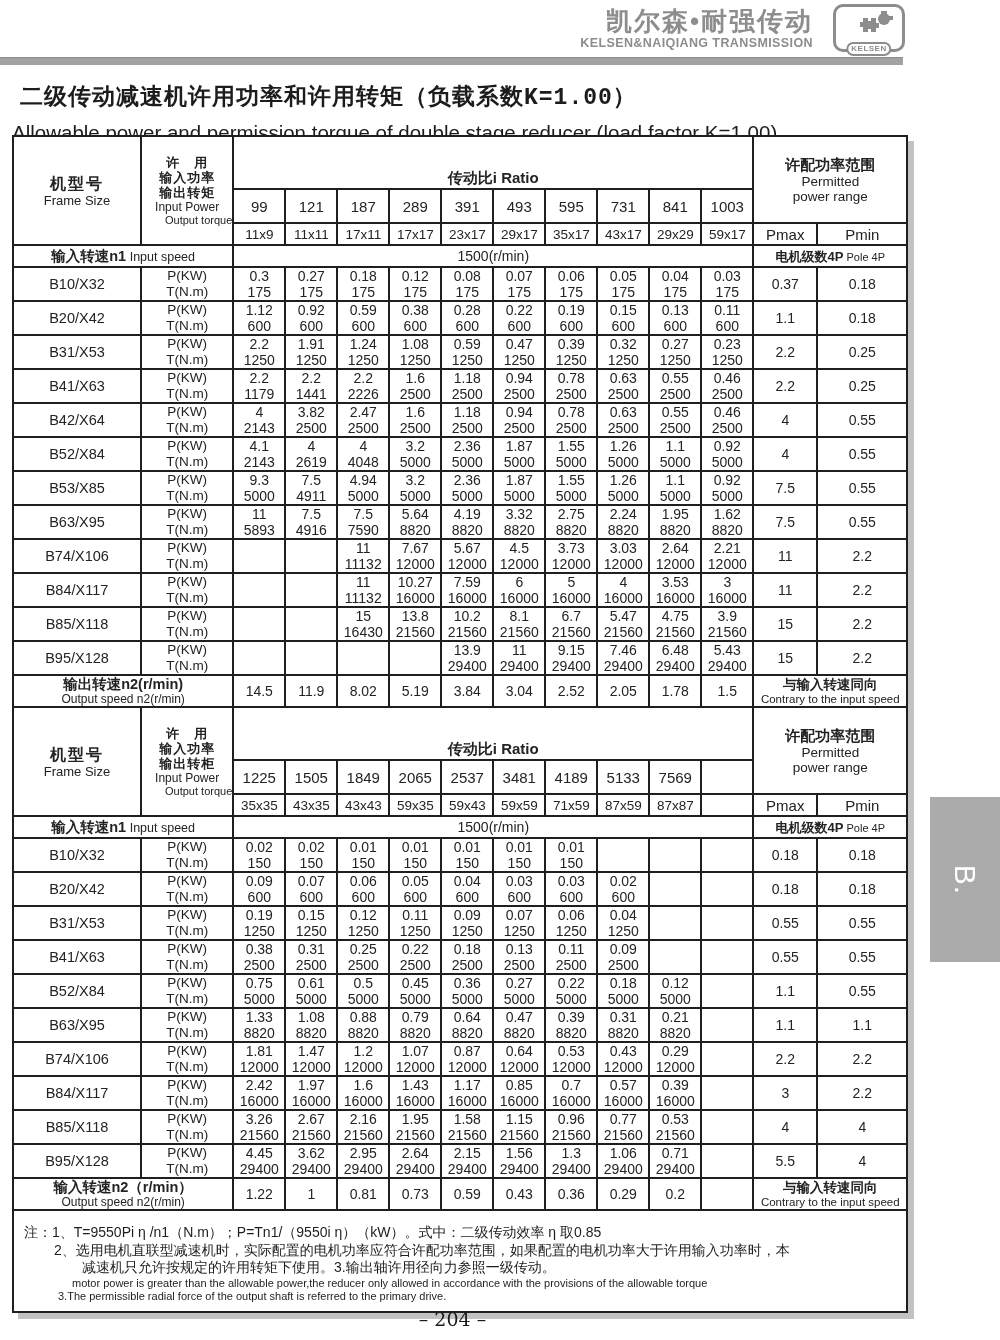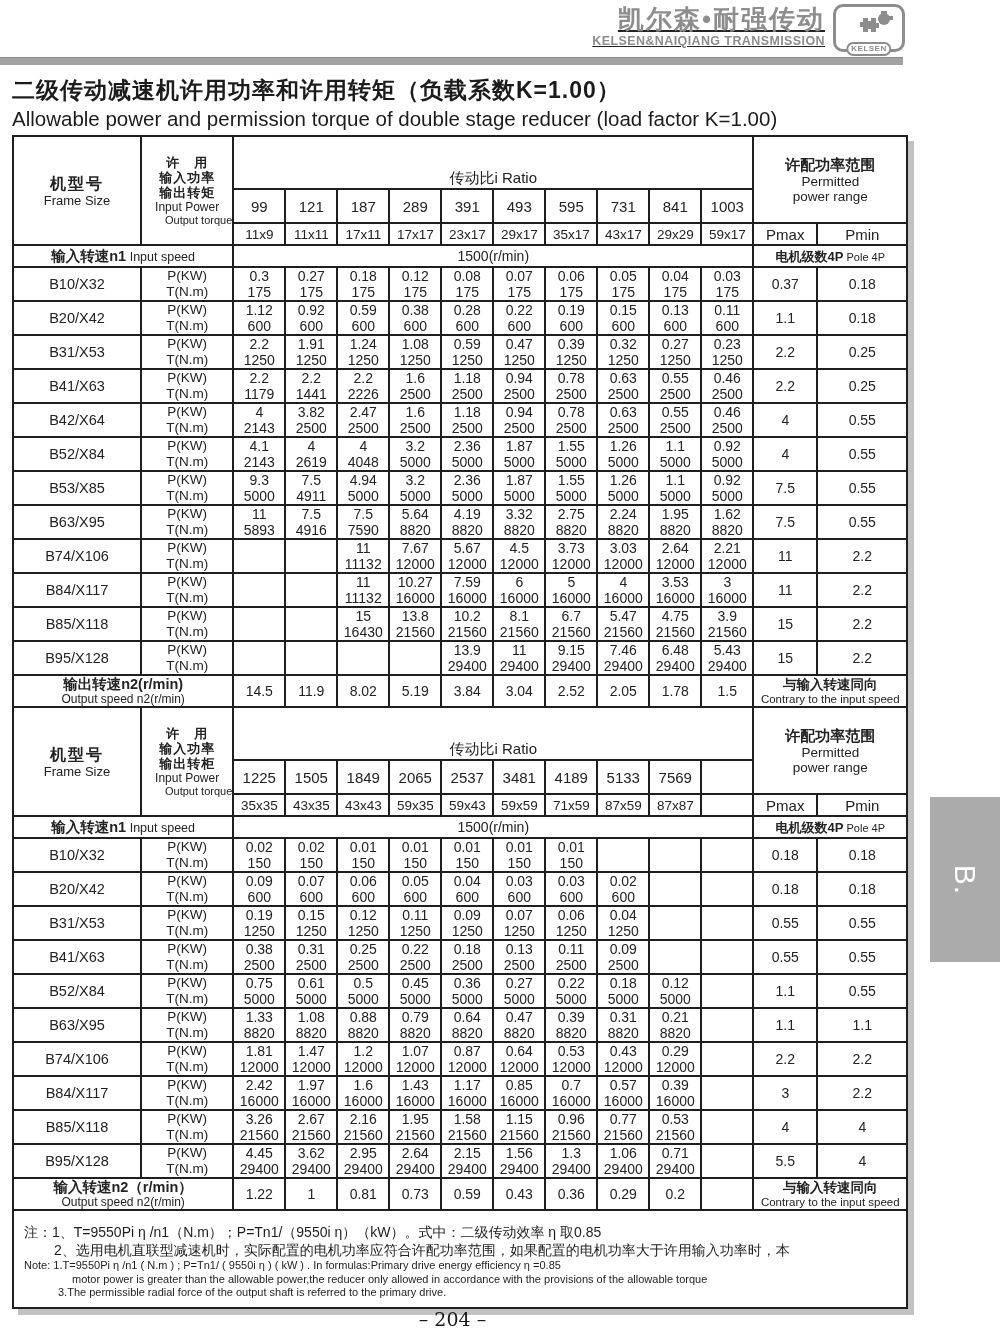--- a/index.html
+++ b/index.html
@@ -1,47 +1,47 @@
 <!DOCTYPE html>
 <html><head>
 <meta charset="utf-8">
 <style>
   html,body{margin:0;padding:0;background:#ffffff;}
   .page{position:relative;width:1000px;height:1340px;background:#fff;overflow:hidden;
         font-family:"Liberation Sans","DejaVu Sans",sans-serif;color:#232323;}
   
   .masthead{position:absolute;top:0;left:0;width:1000px;}
-  .brand{position:absolute;top:4px;right:95px;display:flex;align-items:flex-start;gap:8px;text-decoration:underline;}
+  .brand{position:absolute;top:4px;right:95px;display:flex;align-items:center;gap:20px;}
   .brand-text{text-align:right;}
   .brand-cn{font-size:26px;font-weight:bold;color:#8d8d8d;letter-spacing:2px;line-height:30px;}
   .brand-en{font-size:12.5px;font-weight:bold;color:#8d8d8d;letter-spacing:.4px;line-height:14px;}
   .badge{position:relative;width:56px;height:42px;border:3px solid #8d8d8d;border-radius:10px;background:#fff;padding-left:10px;}
   .badge svg{display:block;margin:3px auto 0;}
   .badge-label{position:absolute;left:50%;bottom:-7px;transform:translateX(-50%);
       background:#fff;border:2px solid #8d8d8d;border-radius:7px;color:#8d8d8d;
       font-size:8px;font-weight:bold;letter-spacing:.5px;padding:0 3px;line-height:10px;}
   .rule{position:absolute;top:57px;left:0;width:903px;height:7px;background:#a2a2a2;border-top:1px solid #8c8c8c;}
   
   .titles{position:absolute;top:76px;left:12px;}
-  .title-cn{margin:0;font-size:23px;font-weight:bold;letter-spacing:1px;color:#1c1c1c;line-height:28px;}
+  .title-cn{margin:8px;font-size:23px;font-weight:bold;letter-spacing:1px;color:#1c1c1c;line-height:28px;font-family:Liberation Mono, monospace;}
   .title-en{margin:2px 0 0;font-size:20.5px;font-weight:normal;color:#1c1c1c;line-height:25px;}
   
   .sheet{position:absolute;top:135px;left:12px;width:fit-content;box-shadow:6px 6px 0 #c2c2c2;background:#fff;}
   table.grid{border-collapse:collapse;table-layout:fixed;background:#fff;}
   table.grid + table.grid{margin-top:-2px;}
   .grid th,.grid td{border:2px solid #1f1f1f;padding:0;text-align:center;vertical-align:middle;
       font-weight:normal;overflow:hidden;white-space:nowrap;}
   tr.r-ratio{height:34px;} tr.r-nums{height:34px;} tr.r-pairs{height:22px;} tr.r-speed{height:22px;}
   tr.r-data{height:32px;} tr.r-foot{height:28px;border-radius:6px;}
   .fh-cn{font-size:16px;font-weight:bold;letter-spacing:2px;line-height:19px;}
   .fh-en{font-size:13px;line-height:15px;}
   .ph-cn{font-size:13px;font-weight:bold;line-height:15px;letter-spacing:1px;}
   .ph-en{font-size:12px;line-height:14px;}
   .ph-en2{font-size:11px;line-height:13px;padding-left:23px;}
-  .rh{font-size:15px;font-weight:normal;margin-top:32px;}
+  .rh{font-size:15px;font-weight:bold;margin-top:32px;}
   .rv{font-size:15px;} .pv{font-size:13.5px;} .pmh{font-size:15px;}
   .rg-cn{font-size:15px;font-weight:bold;line-height:18px;}
   .rg-en{font-size:13.5px;line-height:15px;}
   .sl-cn{font-size:14.5px;font-weight:bold;} .sl-en{font-size:12.5px;}
   .speed-val{font-size:14px;}
   .pole-cn{font-size:13px;font-weight:bold;} .pole-en{font-size:11px;}
   .fc{font-size:14.5px;}
   .ptl{font-size:13.5px;line-height:16px;}
   .vp,.vt{font-size:14px;line-height:16px;}
   .pmv{font-size:14px;}
@@ -1535,21 +1535,21 @@
                 <div class="dir-cn">与输入转速同向</div>
                 <div class="dir-en">Contrary to the input speed</div>
               </td>
             </tr>
           </tbody>
         </table>
       </div>
     <div class="notes">
         <div class="n-cn i0">注：1、T=9550Pi η /n1（N.m）；P=Tn1/（9550i η）（kW）。式中：二级传动效率 η 取0.85</div>
         <div class="n-cn i1">2、选用电机直联型减速机时，实际配置的电机功率应符合许配功率范围，如果配置的电机功率大于许用输入功率时，本</div>
-        <div class="n-en i0">Note: 1.T=9550Pi η /n1 ( N.m ) ;  P=Tn1/ ( 9550i η )  ( kW ) . In formulas:Primary drive energy efficiency  η =0.85</div>
+        <div class="n-cn i2">减速机只允许按规定的许用转矩下使用。3.输出轴许用径向力参照一级传动。</div>
         <div class="n-en i2">motor power is greater than the allowable power,the reducer only allowed in accordance with the provisions of the allowable torque</div>
         <div class="n-en i3">3.The permissible radial force of the output shaft is referred to the primary drive.</div>
       </div>
   </div>
 
   <div class="side-tab">
     <span>B.</span>
   </div>
 
   <div class="page-number">– 204 –</div>

